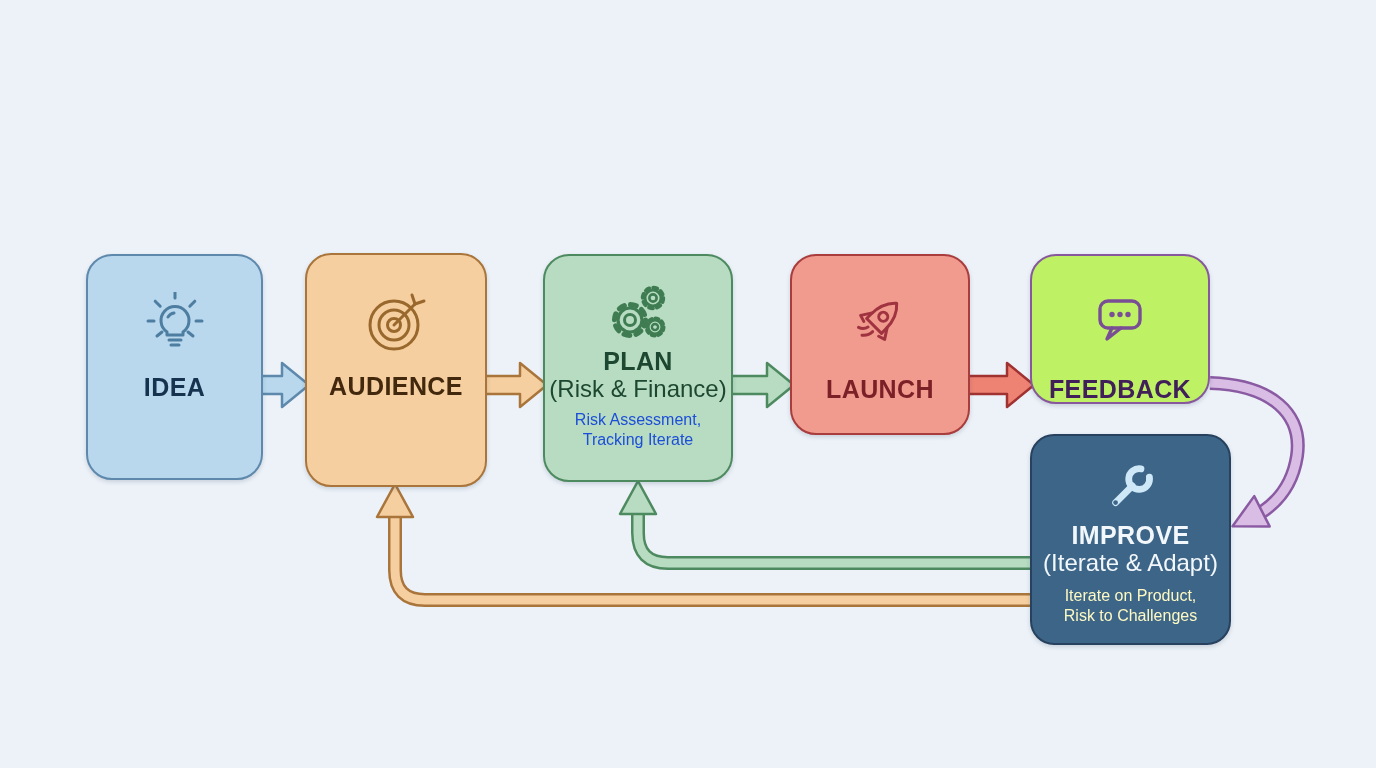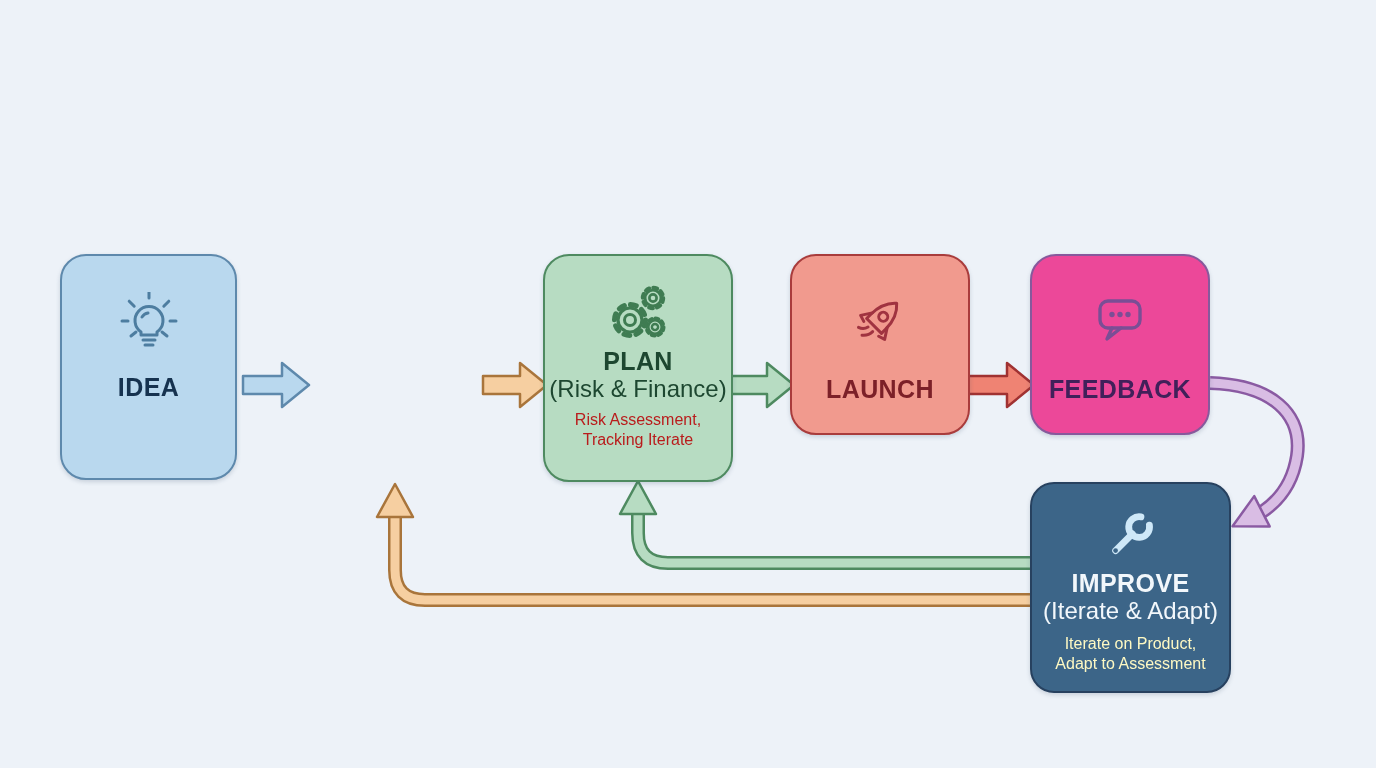--- a/index.html
+++ b/index.html
@@ -67,41 +67,56 @@
       <path class="shape-fill" stroke-width="2.5" stroke-linejoin="round" d="M 638 481 L 620 514 L 656 514 Z" fill="#b7dcc2" stroke="#4e8a60"></path>
     </g>
 
     <g>
       <path class="band-outer" fill="none" stroke-width="14" stroke-linecap="butt" d="M 1032 600 L 425 600 Q 395 600 395 570 L 395 513" stroke="#a9753b"></path>
       <path class="band-inner" fill="none" stroke-width="9" stroke-linecap="butt" d="M 1032 600 L 425 600 Q 395 600 395 570 L 395 513" stroke="#f6cfa1"></path>
       <path class="shape-fill" stroke-width="2.5" stroke-linejoin="round" d="M 395 484 L 377 517 L 413 517 Z" fill="#f6cfa1" stroke="#a9753b"></path>
     </g>
   </svg>
 
-  <div class="node n-tall" style="left: 60px; top: 254px; width: 177px; height: 226px; background: rgb(185, 216, 238); border-color: rgb(94, 137, 172); color: rgb(22, 50, 79); --fill: #b9d8ee;">
+  <div class="node n-tall" style="left: 86px; top: 254px; width: 177px; height: 226px; background: rgb(185, 216, 238); border-color: rgb(94, 137, 172); color: rgb(22, 50, 79); --fill: #b9d8ee;">
     <span class="icon" style="color: rgb(77, 125, 160);">
       <svg viewBox="0 0 64 64" stroke-width="3">
         <g transform="translate(32,31)">
           <path d="M -8 9 A 14 14 0 1 1 8 9 L 8 12 L -8 12 Z"></path>
           <path d="M -7 -6 A 9 9 0 0 1 -1 -10"></path>
           <path d="M -6 17 L 6 17"></path>
           <path d="M -4 22 L 4 22"></path>
           <path d="M 0 -25 L 0 -31"></path>
           <path d="M 14.8 -16.8 L 19.8 -21.8"></path>
           <path d="M -14.8 -16.8 L -19.8 -21.8"></path>
           <path d="M 21 -2 L 27 -2"></path>
           <path d="M -21 -2 L -27 -2"></path>
           <path d="M 13 9 L 18 13"></path>
           <path d="M -13 9 L -18 13"></path>
         </g>
       </svg>
     </span>
     <div class="title">IDEA</div>
   </div>
 
+  <div class="node n-tall" style="left: 305px; top: 253px; width: 182px; height: 234px; background: rgb(246, 207, 161); border-color: rgb(169, 117, 59); color: rgb(66, 41, 14); --fill: #f6cfa1;">
+    <span class="icon" style="color: rgb(153, 104, 44);">
+      <svg viewBox="0 0 64 64" stroke-width="3">
+        <g transform="translate(30,34)">
+          <circle r="24"></circle>
+          <circle r="15"></circle>
+          <circle r="6.5"></circle>
+          <path d="M 0 0 L 21 -21"></path>
+          <path d="M 21 -21 L 18 -30"></path>
+          <path d="M 21 -21 L 30 -24"></path>
+        </g>
+      </svg>
+    </span>
+    <div class="title">AUDIENCE</div>
+  </div>
 
   <div class="node n-plan" style="left: 543px; top: 254px; width: 190px; height: 228px; background: rgb(183, 220, 194); border-color: rgb(78, 138, 96); color: rgb(29, 71, 48); --fill: #b7dcc2;">
     <span class="icon" style="color: rgb(63, 124, 82);">
       <svg viewBox="0 0 64 64">
         <g transform="translate(24,38)">
           <circle r="15.5" stroke-width="5" stroke-dasharray="6 6.17"></circle>
           <circle r="12" stroke-width="3.2"></circle>
           <circle r="5.5" stroke-width="3"></circle>
         </g>
         <g transform="translate(47,16) scale(0.66)">
@@ -111,21 +126,21 @@
         </g>
         <g transform="translate(49,45) scale(0.56)">
           <circle r="15.5" stroke-width="6.5" stroke-dasharray="6 6.17"></circle>
           <circle r="12" stroke-width="4.6"></circle>
           <circle r="5.5" stroke-width="4.4"></circle>
         </g>
       </svg>
     </span>
     <div class="title">PLAN</div>
     <div class="sub">(Risk &amp; Finance)</div>
-    <div class="desc" style="color: #b91c1c;">
+    <div class="desc" style="color: #1d4ed8;">
       <div>Risk Assessment,</div>
       <div>Tracking Iterate</div>
     </div>
   </div>
 
   <div class="node n-short" style="left: 790px; top: 254px; width: 180px; height: 181px; background: rgb(241, 154, 142); border-color: rgb(169, 60, 60); color: rgb(124, 32, 40); --fill: #f19a8e;">
     <span class="icon" style="color: rgb(160, 51, 64);">
       <svg viewBox="0 0 64 64" stroke-width="3">
         <g transform="translate(31,33) rotate(45)">
           <path d="M 0 -25 C 8 -18 10.5 -9 10.5 1 L 10.5 7 L -10.5 7 L -10.5 1 C -10.5 -9 -8 -18 0 -25 Z"></path>
@@ -133,42 +148,42 @@
           <path d="M -10.5 -1 L -17 9 L -10.5 11"></path>
           <path d="M 10.5 -1 L 17 9 L 10.5 11"></path>
           <path d="M -3.5 12 C -4.5 16 -7 18 -10 19"></path>
           <path d="M 3 12 C 3 17 0.5 20 -2 22"></path>
         </g>
       </svg>
     </span>
     <div class="title">LAUNCH</div>
   </div>
 
-  <div class="node n-short" style="left: 1030px; top: 254px; width: 180px; height: 181px; background: #ec4899; border-color: rgb(135, 89, 156); color: rgb(65, 32, 90); --fill: #dcc2e6;">
+  <div class="node n-short" style="left: 1030px; top: 254px; width: 180px; height: 150px; background: #bef264; border-color: rgb(135, 89, 156); color: rgb(65, 32, 90); --fill: #dcc2e6;">
     <span class="icon" style="color: rgb(122, 78, 149);">
       <svg viewBox="0 0 64 64" stroke-width="3.4">
         <rect x="12" y="13" width="40" height="27" rx="8"></rect>
         <path d="M 24 40 L 19 51 L 33 40"></path>
         <circle cx="24" cy="26.5" r="2.7" fill="currentColor" stroke="none"></circle>
         <circle cx="32" cy="26.5" r="2.7" fill="currentColor" stroke="none"></circle>
         <circle cx="40" cy="26.5" r="2.7" fill="currentColor" stroke="none"></circle>
       </svg>
     </span>
     <div class="title">FEEDBACK</div>
   </div>
 
-  <div class="node n-improve" style="left: 1030px; top: 482px; width: 201px; height: 211px; border-radius: 24px; background: rgb(60, 101, 136); border-color: rgb(39, 65, 95); color: rgb(242, 247, 251); --fill: #3c6588;">
+  <div class="node n-improve" style="left: 1030px; top: 434px; width: 201px; height: 211px; border-radius: 24px; background: rgb(60, 101, 136); border-color: rgb(39, 65, 95); color: rgb(242, 247, 251); --fill: #3c6588;">
     <span class="icon" style="color: rgb(207, 232, 248);">
       <svg viewBox="0 0 64 64">
         <path d="M 52.3 19 A 11.5 11.5 0 1 1 43 9.7" stroke-width="7.5" fill="none"></path>
         <path d="M 33.5 28.5 L 15 47" stroke-width="7.5"></path>
         <circle cx="15" cy="47" r="2.6" stroke="none" style="fill:var(--fill)"></circle>
       </svg>
     </span>
     <div class="title">IMPROVE</div>
     <div class="sub">(Iterate &amp; Adapt)</div>
     <div class="desc" style="color: #fef9c3;">
       <div>Iterate on Product,</div>
-      <div>Adapt to Assessment</div>
+      <div>Risk to Challenges</div>
     </div>
   </div>
 
 </div>
 
 </body></html>

